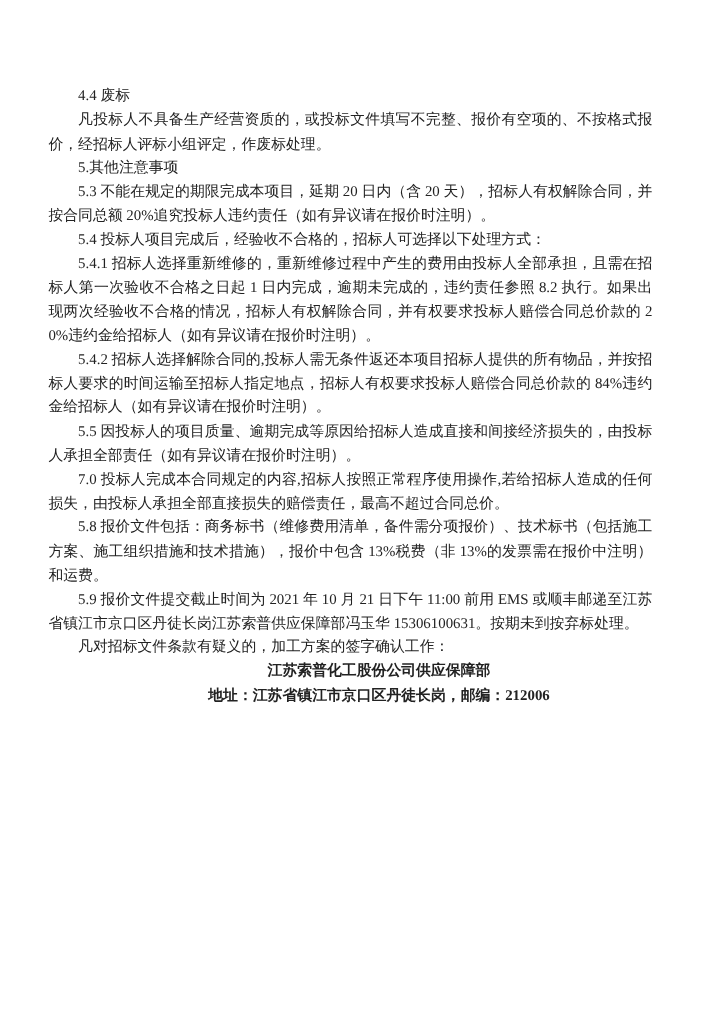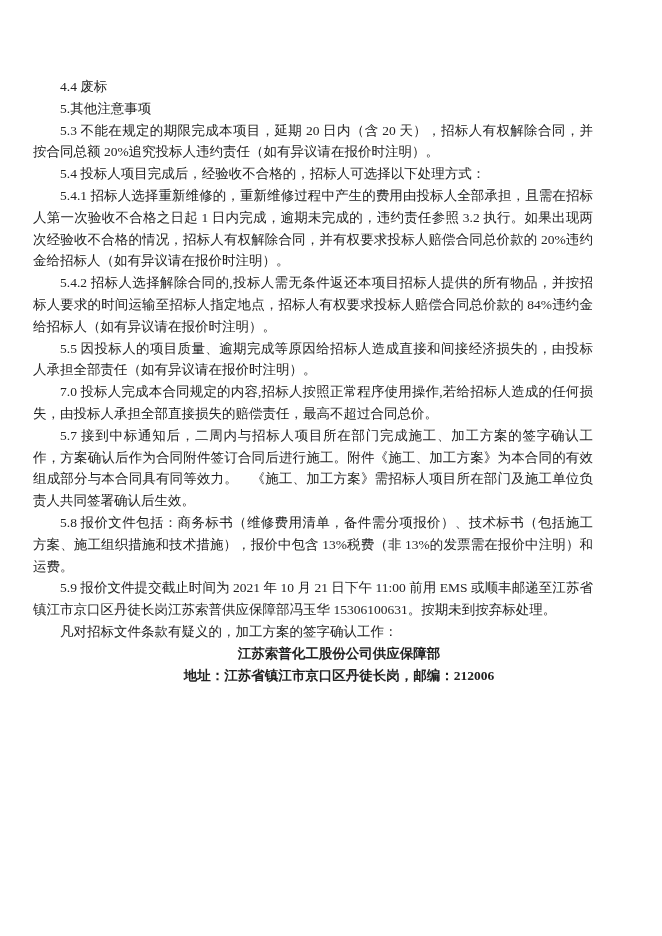--- a/index.html
+++ b/index.html
@@ -9,21 +9,21 @@
   }
   body {
     width: 662px;
     height: 936px;
     overflow: hidden;
   }
   .page {
     box-sizing: border-box;
     width: 662px;
     height: 936px;
-    padding: 76px 69px 0 33px;
+    padding: 76px 69px 0 44px;
     background: #ffffff;
     font-family: "Liberation Serif", "DejaVu Serif", serif;
     color: #222222;
   }
   .par {
     margin: 0;
     font-size: 13.5px;
     line-height: 21.8px;
     text-align: justify;
     text-indent: 2em;
@@ -33,26 +33,26 @@
     font-weight: bold;
     text-align: center;
     text-indent: 52px;
   }
 </style>
 </head>
 <body>
 
 <div class="page">
   <p class="par">4.4 废标</p>
+  <p class="par">凡投标人不具备生产经营资质的，或投标文件填写不完整、报价有空项的、不按格式报价，经招标人评标小组评定，作废标处理。</p>
   <p class="par">5.其他注意事项</p>
   <p class="par">5.3 不能在规定的期限完成本项目，延期 20 日内（含 20 天），招标人有权解除合同，并按合同总额 20%追究投标人违约责任（如有异议请在报价时注明）。</p>
   <p class="par">5.4 投标人项目完成后，经验收不合格的，招标人可选择以下处理方式：</p>
-  <p class="par">5.4.1 招标人选择重新维修的，重新维修过程中产生的费用由投标人全部承担，且需在招标人第一次验收不合格之日起 1 日内完成，逾期未完成的，违约责任参照 3.2 执行。如果出现两次经验收不合格的情况，招标人有权解除合同，并有权要求投标人赔偿合同总价款的 20%违约金给招标人（如有异议请在报价时注明）。</p>
+  <p class="par">5.4.1 招标人选择重新维修的，重新维修过程中产生的费用由投标人全部承担，且需在招标人第一次验收不合格之日起 1 日内完成，逾期未完成的，违约责任参照 8.2 执行。如果出现两次经验收不合格的情况，招标人有权解除合同，并有权要求投标人赔偿合同总价款的 20%违约金给招标人（如有异议请在报价时注明）。</p>
   <p class="par">5.4.2 招标人选择解除合同的,投标人需无条件返还本项目招标人提供的所有物品，并按招标人要求的时间运输至招标人指定地点，招标人有权要求投标人赔偿合同总价款的 84%违约金给招标人（如有异议请在报价时注明）。</p>
   <p class="par">5.5 因投标人的项目质量、逾期完成等原因给招标人造成直接和间接经济损失的，由投标人承担全部责任（如有异议请在报价时注明）。</p>
   <p class="par">7.0 投标人完成本合同规定的内容,招标人按照正常程序使用操作,若给招标人造成的任何损失，由投标人承担全部直接损失的赔偿责任，最高不超过合同总价。</p>
-  <p class="par">5.7 接到中标通知后，二周内与招标人项目所在部门完成施工、加工方案的签字确认工作，方案确认后作为合同附件签订合同后进行施工。附件《施工、加工方案》为本合同的有效组成部分与本合同具有同等效力。　《施工、加工方案》需招标人项目所在部门及施工单位负责人共同签署确认后生效。</p>
   <p class="par">5.8 报价文件包括：商务标书（维修费用清单，备件需分项报价）、技术标书（包括施工方案、施工组织措施和技术措施），报价中包含 13%税费（非 13%的发票需在报价中注明）和运费。</p>
   <p class="par">5.9 报价文件提交截止时间为 2021 年 10 月 21 日下午 11:00 前用 EMS 或顺丰邮递至江苏省镇江市京口区丹徒长岗江苏索普供应保障部冯玉华 15306100631。按期未到按弃标处理。</p>
   <p class="par">凡对招标文件条款有疑义的，加工方案的签字确认工作：</p>
   <p class="par contact">江苏索普化工股份公司供应保障部</p>
   <p class="par contact">地址：江苏省镇江市京口区丹徒长岗，邮编：212006</p>
 </div>
 
 </body></html>

